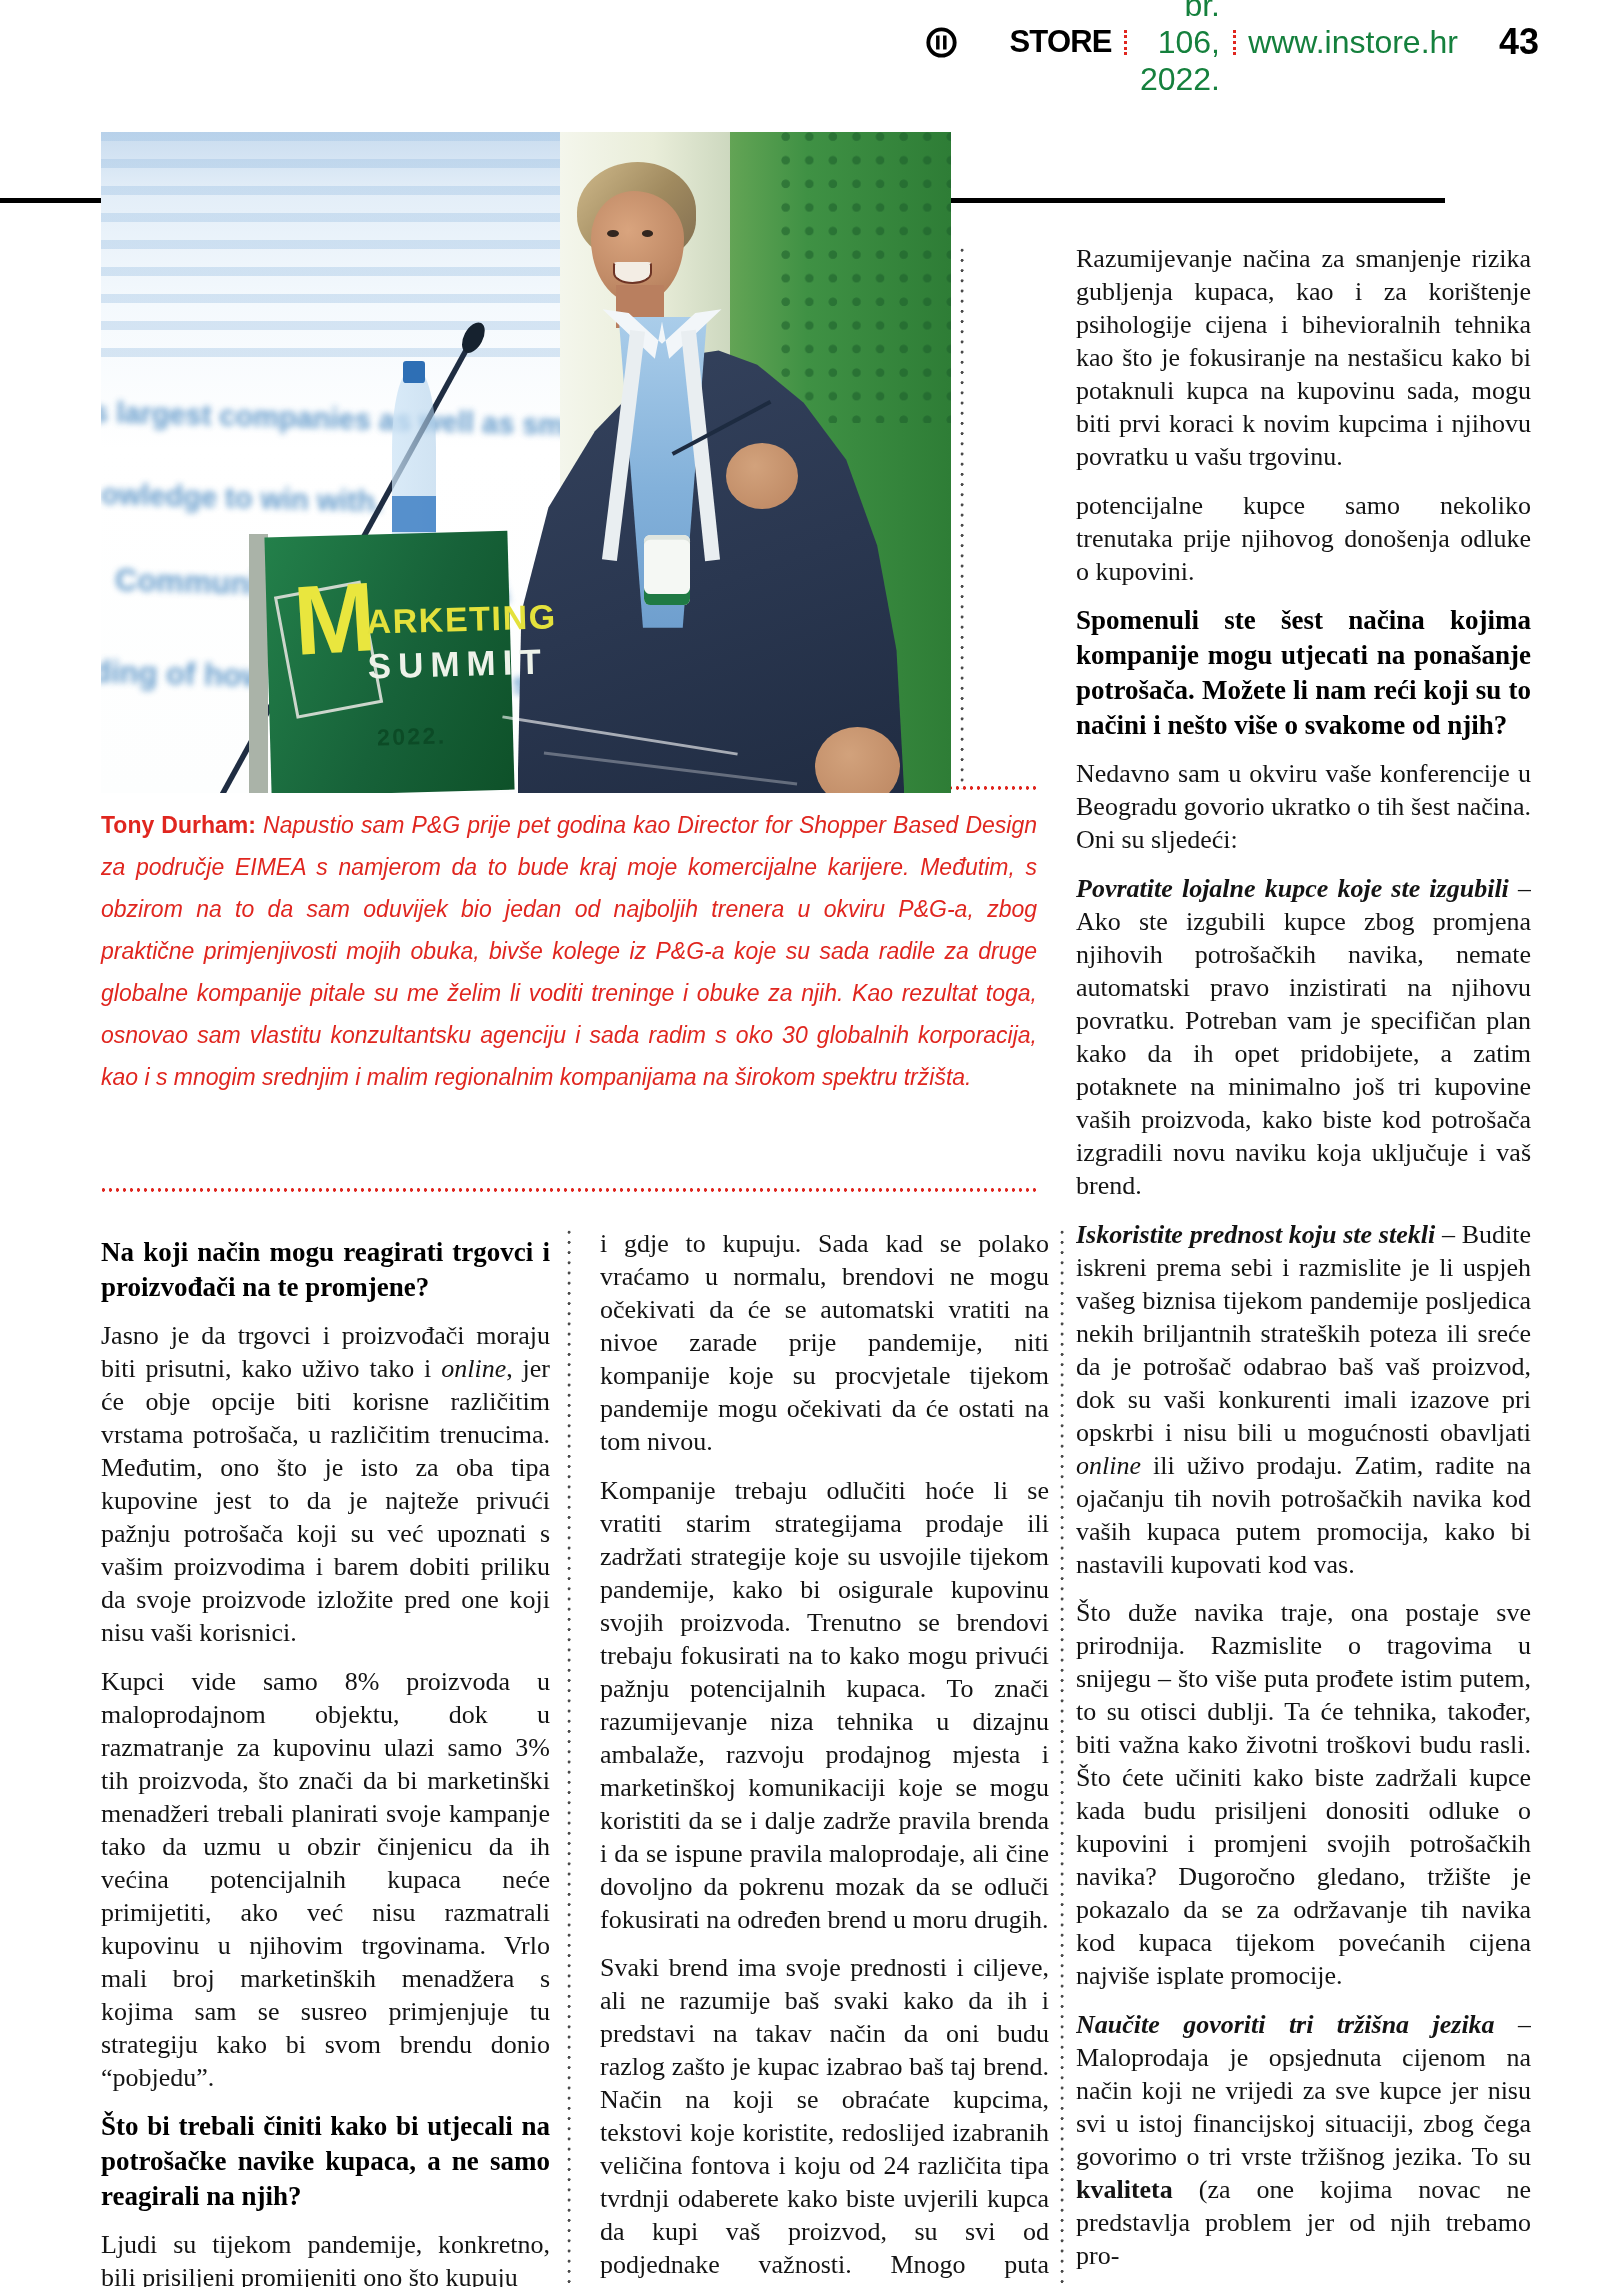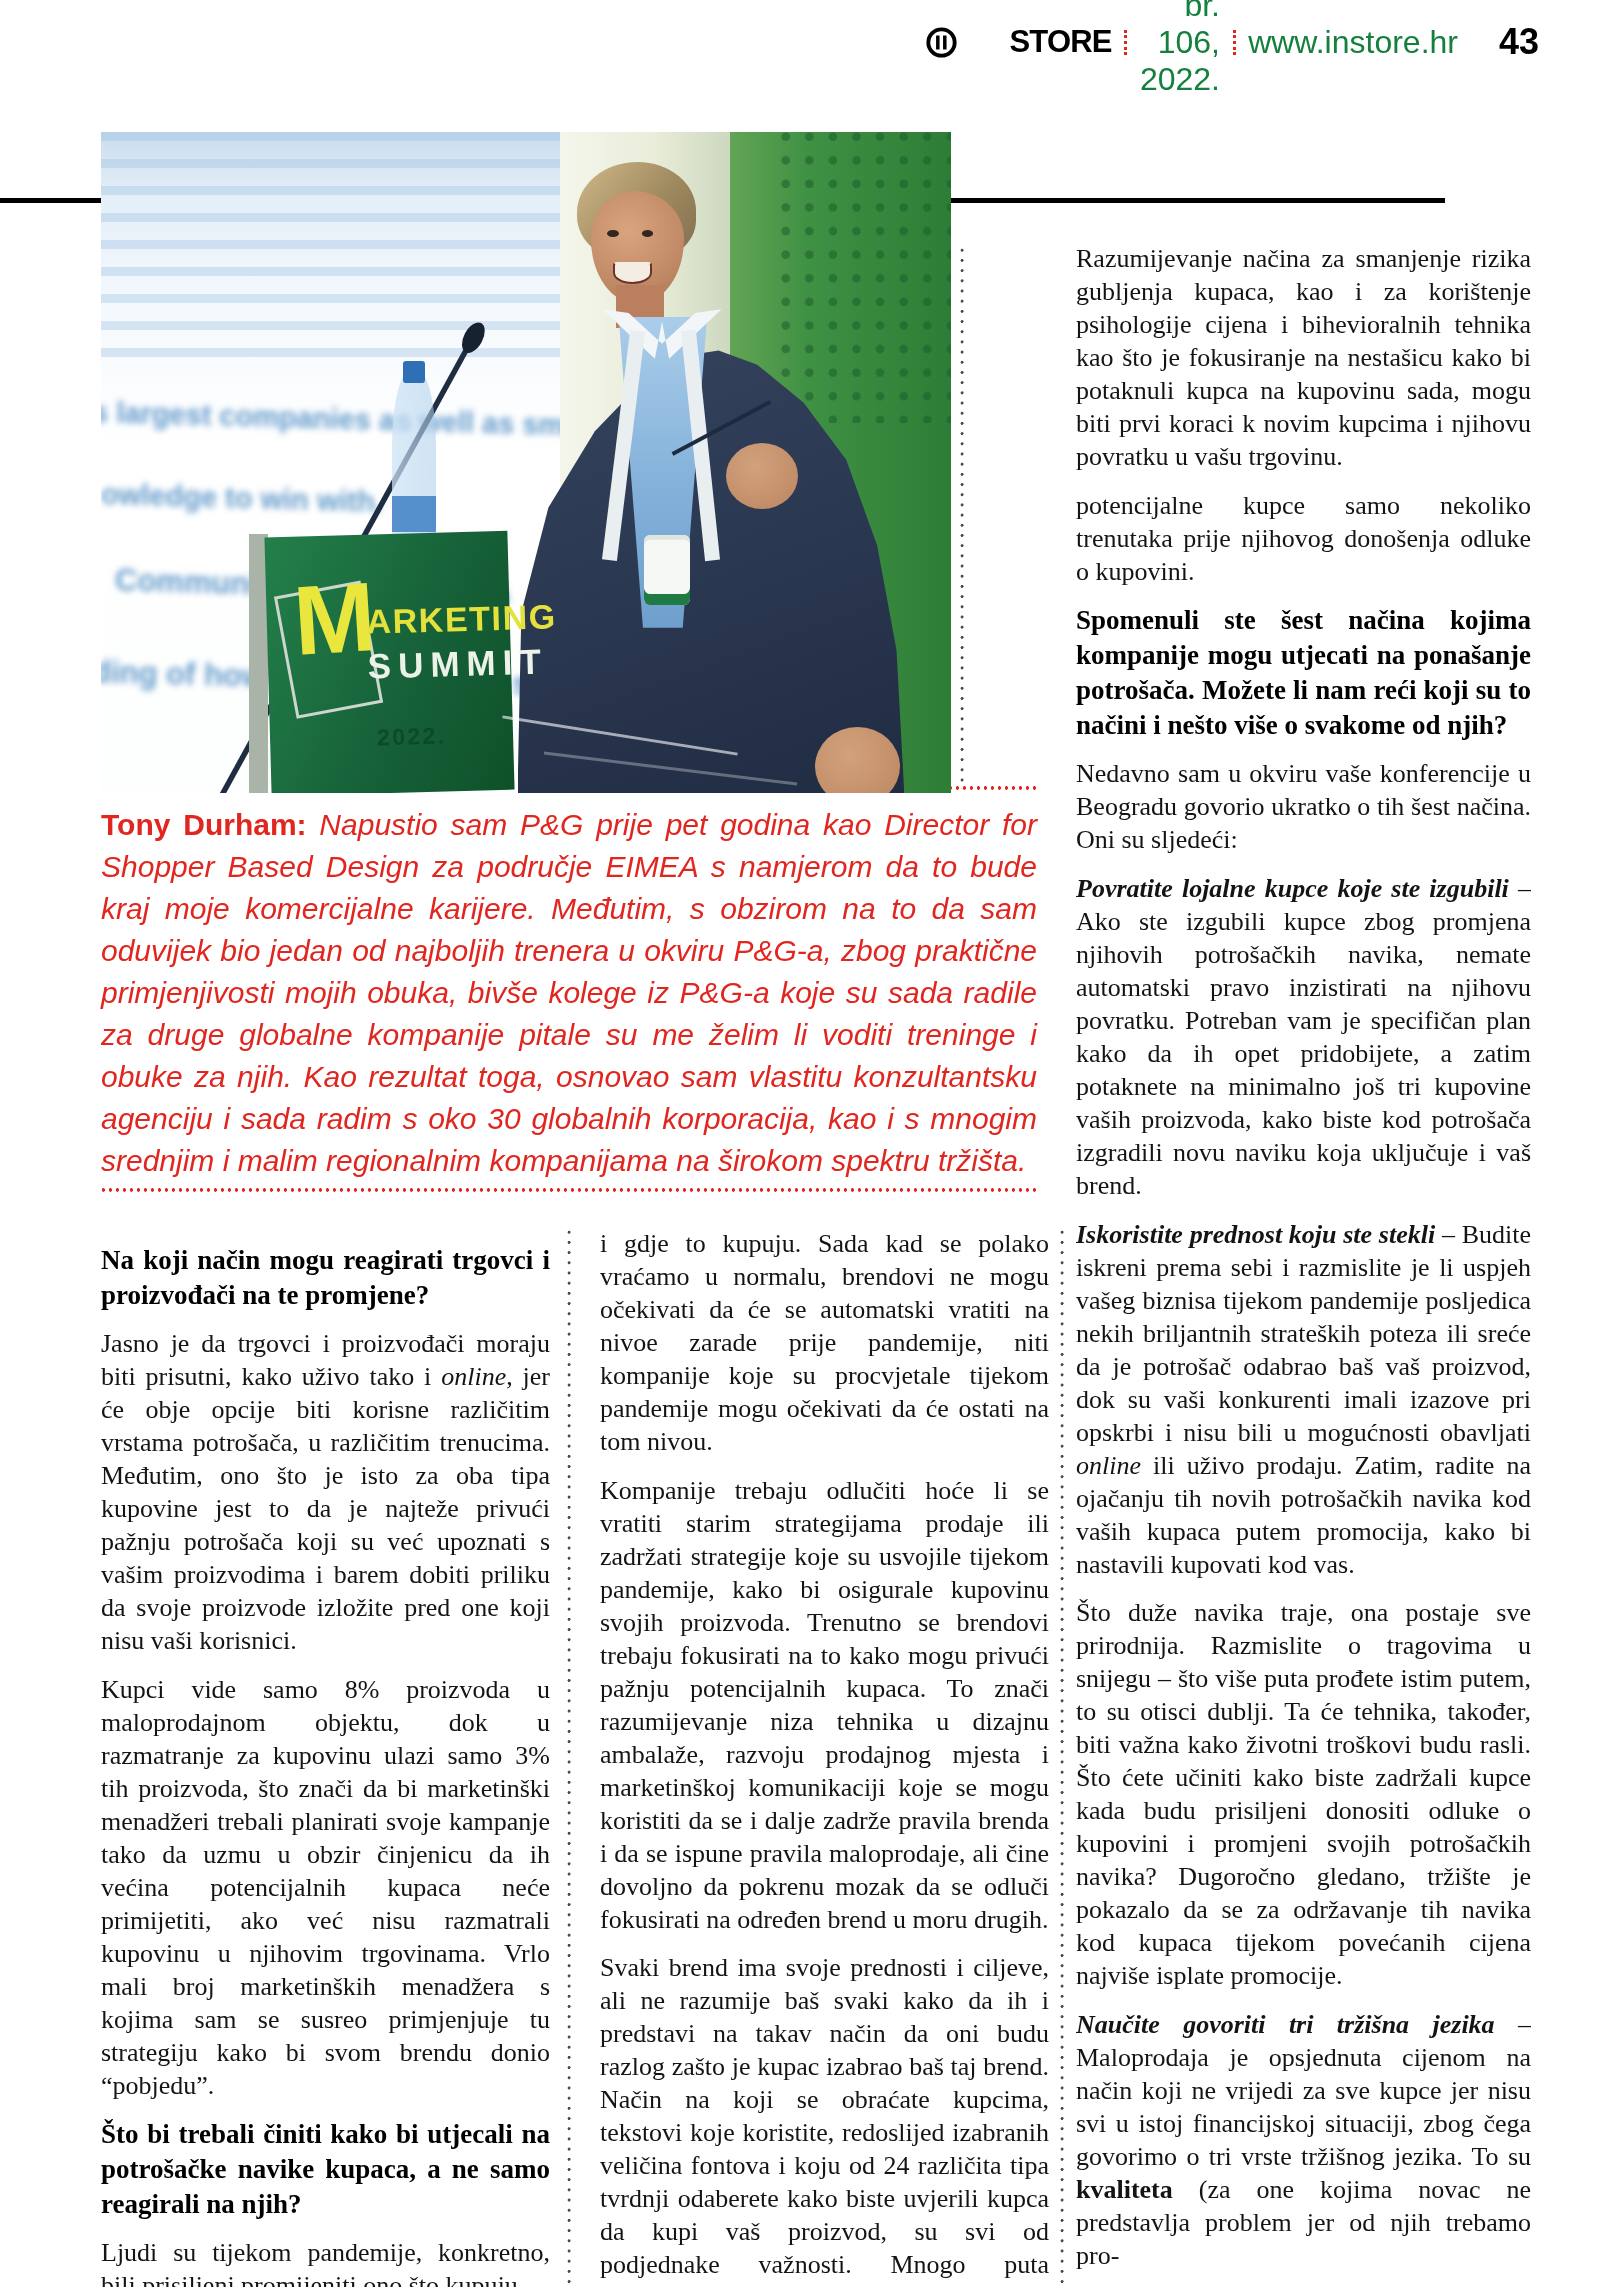--- a/index.html
+++ b/index.html
@@ -91,29 +91,29 @@
      font-size:34px;color:#e4e13c;letter-spacing:1.6px;line-height:1;}
   .pod-summit{left:41%;top:44%;font-family:"Liberation Sans",sans-serif;font-weight:800;
      font-size:35px;color:#edf2e9;letter-spacing:7px;line-height:1;}
   .pod-year{left:44%;top:74%;font-family:"Liberation Sans",sans-serif;font-weight:700;
      font-size:23px;color:#0c4a26;letter-spacing:2.4px;opacity:.95;line-height:1;}
   .glass-line{left:47%;top:91%;width:28%;height:3.1px;background:rgba(255,255,255,.6);transform:rotate(9deg);}
   .glass-line.g2{left:52%;top:96%;width:30%;transform:rotate(7deg);opacity:.5;}
 
   
   .caption{position:absolute;left:101px;top:804px;width:936px;z-index:2;
-     font-family:"Liberation Sans",sans-serif;font-style:italic;font-size:30px;line-height:42px;
+     font-family:"Liberation Sans",sans-serif;font-style:italic;font-size:23px;line-height:42px;
      color:#e0261f;text-align:justify;}
   .run-sp{font-style:normal;font-weight:bold;}
 
   
   .col{position:absolute;z-index:2;text-align:justify;font-size:26px;line-height:33px;overflow:hidden;}
   .col p{margin:0 0 15.7px 0;}
   .col h3{margin:4.7px 0 14px 0;font-size:27px;line-height:35px;font-weight:bold;color:#000;}
-  .col h3:first-child{margin-top:16px;}
+  .col h3:first-child{margin-top:8px;}
   .col1{left:101px;top:1227px;width:449px;height:1060px;}
   .col2{left:600px;top:1227px;width:449px;height:1060px;}
   .col3{left:1076px;top:242px;width:455px;height:2045px;}
   .run-i{font-style:italic;}
   .run-b{font-weight:bold;}
   .run-bi{font-weight:bold;font-style:italic;}
 </style>
 </head>
 <body>
 

